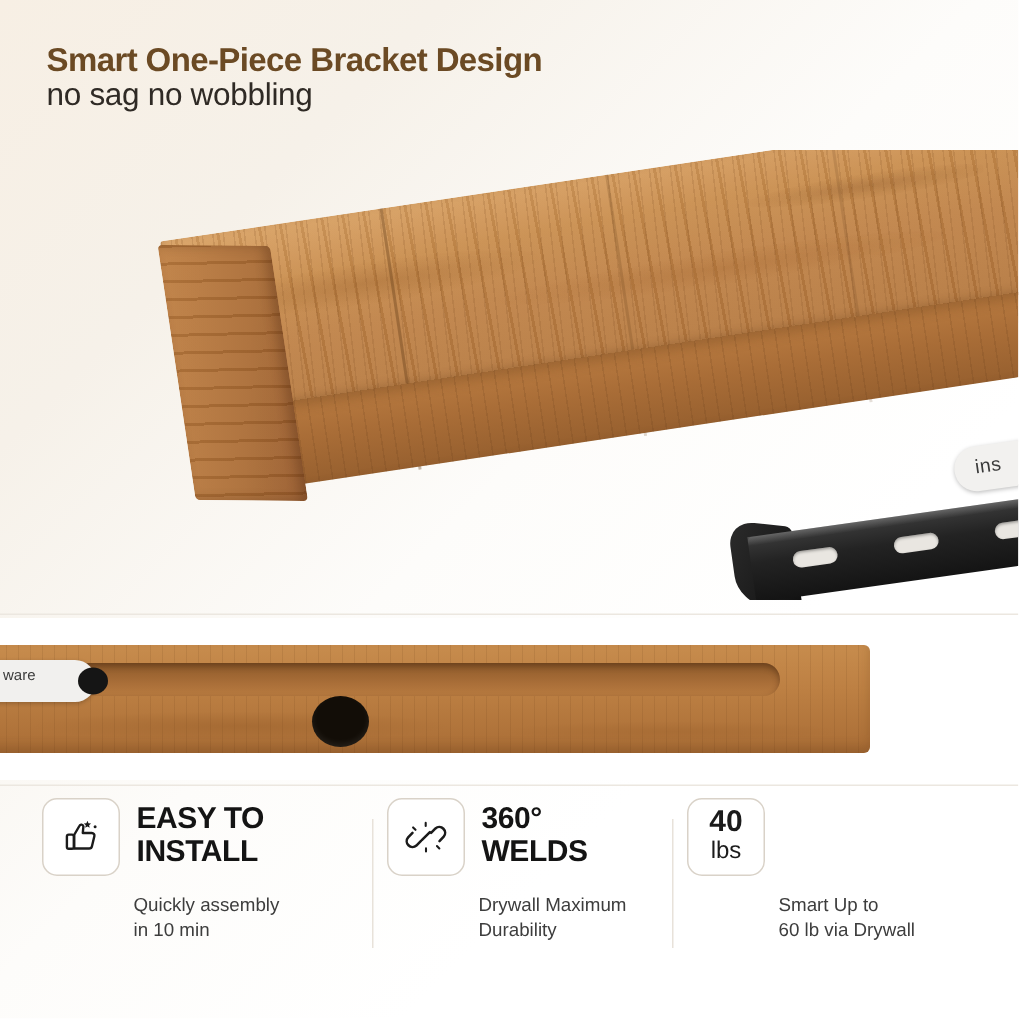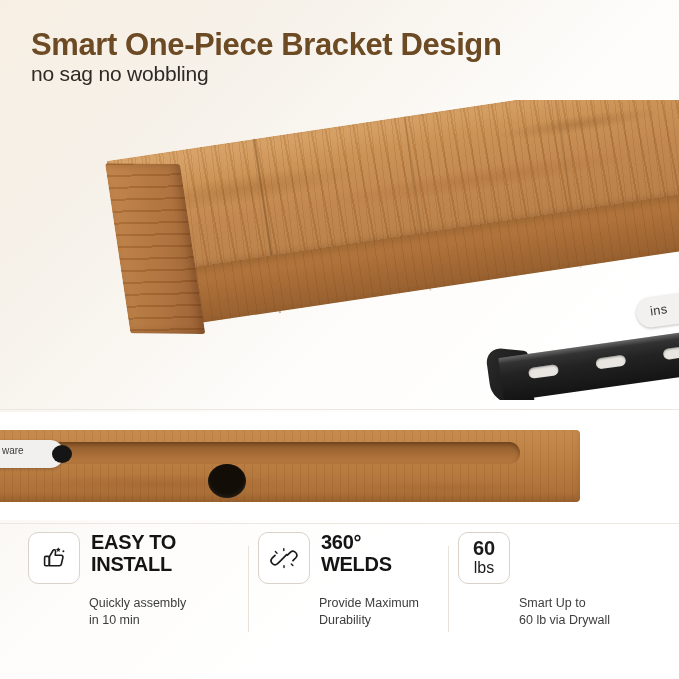--- a/index.html
+++ b/index.html
@@ -23,21 +23,21 @@
   }
 
   
   .headline-wrap {
     position: absolute;
     left: 31px;
     top: 28px;
     width: 600px;
   }
   .headline {
-    font-size: 31px;
+    font-size: 22px;
     font-weight: bold;
     color: #6b4a24;
     letter-spacing: -0.4px;
     line-height: 1.1;
     white-space: nowrap;
   }
   .subhead {
     font-size: 21px;
     color: #2f2a25;
     letter-spacing: -0.2px;
@@ -306,20 +306,21 @@
     position: relative;
     box-sizing: border-box;
     padding-left: 10px;
   }
   .feature.f1 { width: 248px; padding-left: 28px; }
   .feature.f2 { width: 200px; }
   .feature.f3 { width: 231px; padding-left: 10px; }
 
   .feat-top {
     display: flex;
+    align-items: center;
     gap: 11px;
   }
   .icon-box {
     width: 50px;
     height: 50px;
     border: 1.6px solid #d9d2c8;
     border-radius: 10px;
     background: #ffffff;
     display: flex;
     align-items: center;
@@ -452,29 +453,29 @@
             <path d="M12.2 17.1 L17.6 11.7" fill="none" stroke="#1b1b1b" stroke-width="1.7" stroke-linecap="round"></path>
             <path d="M6.4 8.6 l1.6 1.6 M22.3 21 l1.6 1.6 M14.8 5.6 l0 2 M15 22.6 l0 2" stroke="#1b1b1b" stroke-width="1.4" stroke-linecap="round"></path>
           </svg>
         </div>
         <div class="feat-title">
           <span>360°</span>
           <span class="l2">WELDS</span>
         </div>
       </div>
       <div class="feat-desc">
-        <div>Provide Maximum</div>
+        <div>Drywall Maximum</div>
         <div>Durability</div>
       </div>
     </div>
 
     <div class="feature f3">
       <div class="feat-top">
         <div class="icon-box badge">
-          <span class="badge-num">60</span>
+          <span class="badge-num">40</span>
           <span class="badge-unit">lbs</span>
         </div>
       </div>
       <div class="feat-desc">
         <div>Smart Up to</div>
         <div>60 lb via Drywall</div>
       </div>
     </div>
 
   </div>

